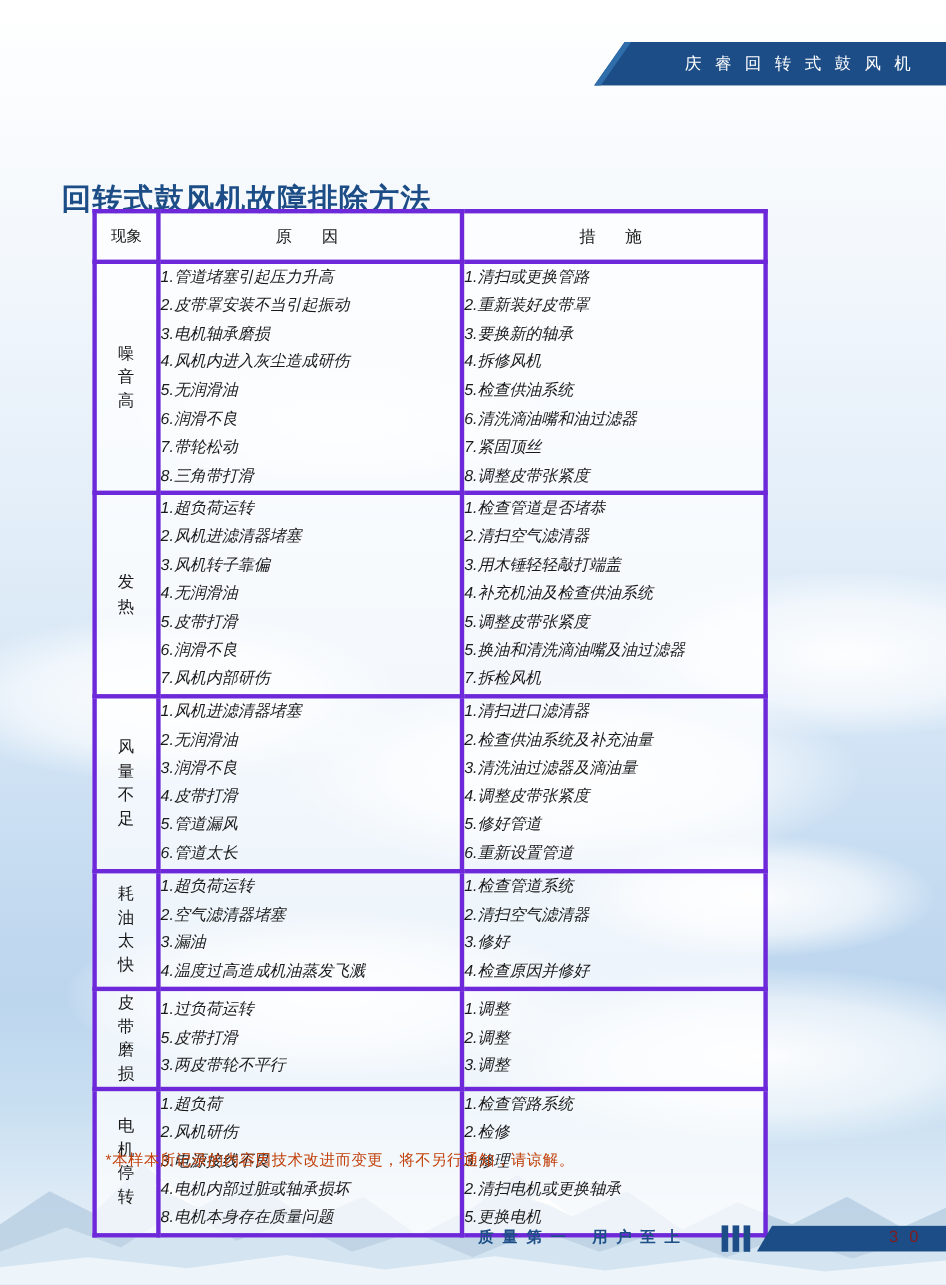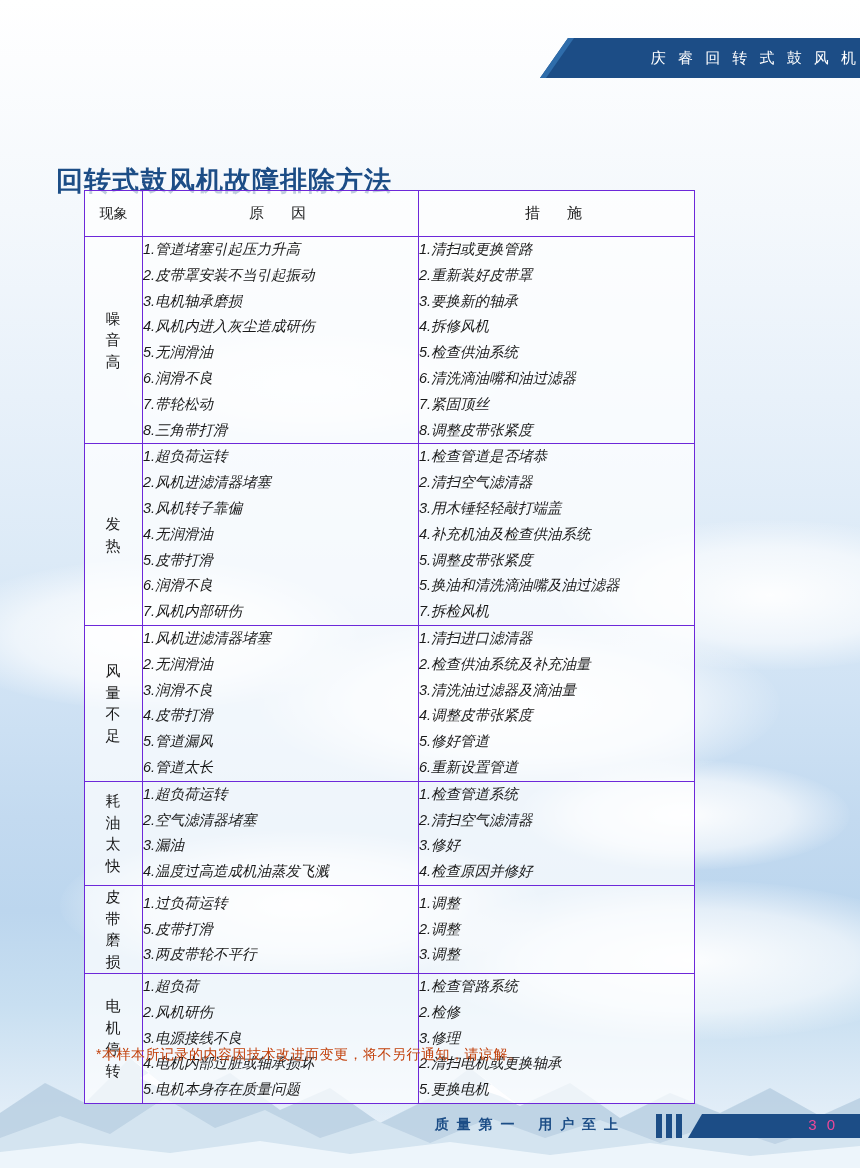--- a/index.html
+++ b/index.html
@@ -66,20 +66,21 @@
     left: 0; top: 0; bottom: 0; width: 34px;
     background: #2f6dab;
     clip-path: polygon(28px 0, 34px 0, 6px 100%, 0 100%);
   }
   .header-tab .title {
     position: absolute;
     inset: 0;
     display: flex;
     align-items: center;
     justify-content: flex-end;
+    padding-right: 28px;
     color: #ffffff;
     font-size: 15px;
     letter-spacing: 4px;
     font-weight: 400;
   }
 
   
   .content {
     position: absolute;
     left: 0; top: 0;
@@ -104,21 +105,21 @@
     top: 190px;
     width: 610px;
     background: rgba(255,255,255,0.72);
   }
   table.tbl {
     width: 610px;
     border-collapse: collapse;
     table-layout: fixed;
   }
   table.tbl td, table.tbl th {
-    border: 1px solid #6d28d9;
+    border: 4px solid #6d28d9;
     vertical-align: middle;
     padding: 0;
     color: #1a1a1a;
     font-weight: normal;
   }
   .col-phen { width: 58px; }
   .col-cause { width: 276px; }
   .col-meas { width: 276px; }
 
   thead td {
@@ -191,21 +192,21 @@
     top: 6px;
     width: 172px;
     height: 24px;
     background: #1c4d86;
     clip-path: polygon(14px 0, 100% 0, 100% 100%, 0 100%);
   }
   .page-num {
     position: absolute;
     right: 22px;
     top: 8px;
-    color: #ec4899;
+    color: #7f1d1d;
     font-size: 15px;
     letter-spacing: 3px;
     font-weight: 400;
   }
 </style>
 </head>
 <body>
 
 <div class="bg"></div>
 <div class="cloud c6"></div>
@@ -367,21 +368,21 @@
               <span>电</span>
               <span>机</span>
               <span>停</span>
               <span>转</span>
             </td>
             <td class="cell-list">
               <div class="li">1.超负荷</div>
               <div class="li">2.风机研伤</div>
               <div class="li">3.电源接线不良</div>
               <div class="li">4.电机内部过脏或轴承损坏</div>
-              <div class="li">5.电机本身存在质量问题</div>
+              <div class="li">8.电机本身存在质量问题</div>
             </td>
             <td class="cell-list">
               <div class="li">1.检查管路系统</div>
               <div class="li">2.检修</div>
               <div class="li">3.修理</div>
               <div class="li">2.清扫电机或更换轴承</div>
               <div class="li">5.更换电机</div>
             </td>
           </tr>
         </tbody>

